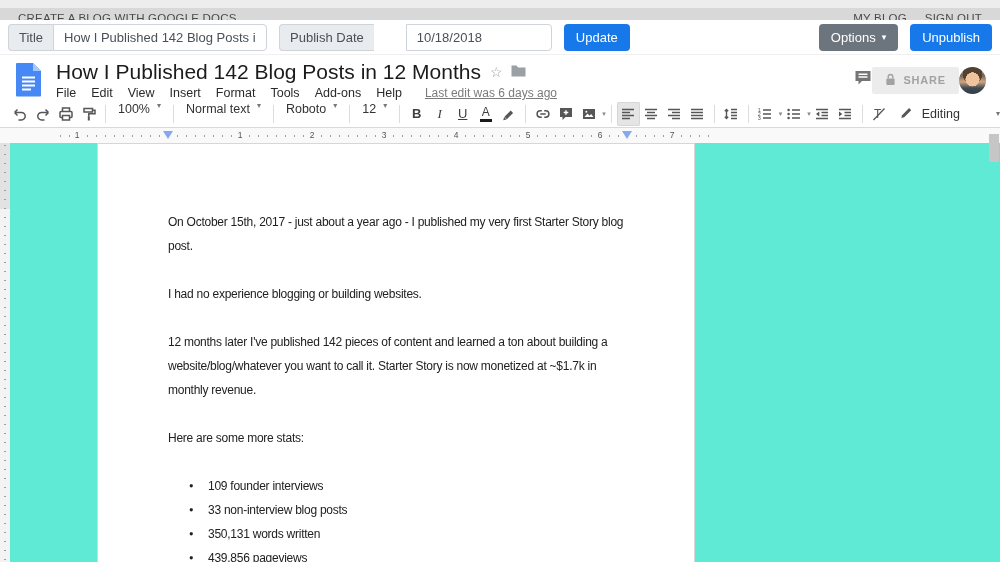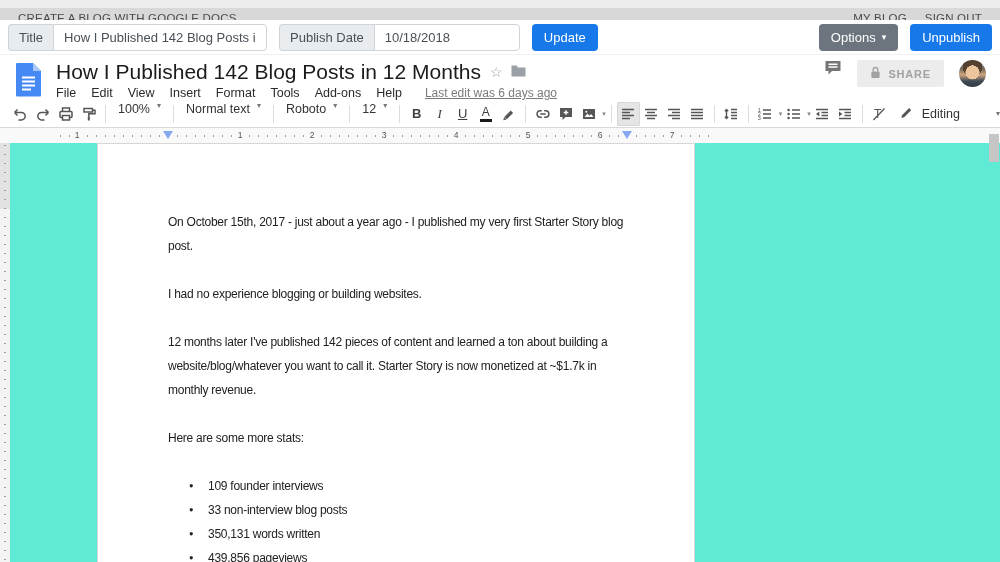--- a/index.html
+++ b/index.html
@@ -15,40 +15,40 @@
 
   
   .publish-bar{position:absolute;left:0;top:20px;width:100%;height:35px;background:#fff;
     display:flex;align-items:center;padding:0 8px;box-sizing:border-box;gap:12px;border-bottom:1px solid #f0f0f0;}
   .ig{display:flex;height:27px;}
   .ig-label{display:flex;align-items:center;background:#e9ecef;border:1px solid #ced4da;border-right:0;
     border-radius:4px 0 0 4px;padding:0 10px;font-size:13px;color:#495057;white-space:nowrap;}
   .ig input{height:27px;box-sizing:border-box;border:1px solid #ced4da;border-radius:0 4px 4px 0;
     padding:0 10px;font-size:13px;color:#495057;font-family:"Liberation Sans",sans-serif;outline:none;}
   .ig input.title-w{width:214px;}
-  .ig input.date-w{width:146px;}
+  .ig input.date-w{width:146px;margin-left:32px;}
   .btn{height:27px;border:none;border-radius:4px;padding:0 12px;font-size:13px;color:#fff;
     font-family:"Liberation Sans",sans-serif;cursor:pointer;display:flex;align-items:center;gap:6px;}
   .btn-primary{background:#1778e9;}
   .btn-secondary{background:#6c757d;}
   .pb-spacer{flex:1;}
   .caret{font-size:9px;line-height:1;}
 
   
   .doc-header{position:absolute;left:0;top:55px;width:100%;height:45px;background:#fff;
     display:flex;box-sizing:border-box;padding:5px 14px 0 15px;}
   .docs-icon{margin-top:2px;}
   .dh-main{margin-left:14px;flex:1;min-width:0;}
   .title-row{display:flex;align-items:center;gap:9px;}
   .doc-title{font-size:21px;color:#1b1b1b;white-space:nowrap;}
   .star{color:#9aa0a6;font-size:14px;cursor:pointer;}
   .menu-row{display:flex;align-items:center;gap:15px;font-size:12.5px;color:#2a2a2a;margin-top:2px;}
   .menu-row .menu-item{cursor:pointer;}
   .last-edit{color:#7b7b7b;text-decoration:underline;font-size:12px;margin-left:8px;cursor:pointer;white-space:nowrap;}
-  .dh-right{display:flex;align-items:flex-start;gap:15px;}
+  .dh-right{display:flex;align-items:center;}
   .share-btn{display:flex;align-items:center;gap:7px;background:#ececec;border:none;border-radius:2px;
     padding:6px 13px;font-size:11px;font-weight:bold;letter-spacing:.8px;color:#a2a2a2;cursor:pointer;
     font-family:"Liberation Sans",sans-serif;}
   .avatar{width:27px;height:27px;border-radius:50%;cursor:pointer;
     background:
       radial-gradient(circle at 50% 46%, #eec49e 0 35%, rgba(0,0,0,0) 36%),
       radial-gradient(circle at 50% 26%, #53402f 0 40%, rgba(0,0,0,0) 41%),
       linear-gradient(180deg,#8a8f96 0 18%,#6b6257 30%,#cfa57e 55%,#3f4a55 78%,#333c45 100%);}
 
   

